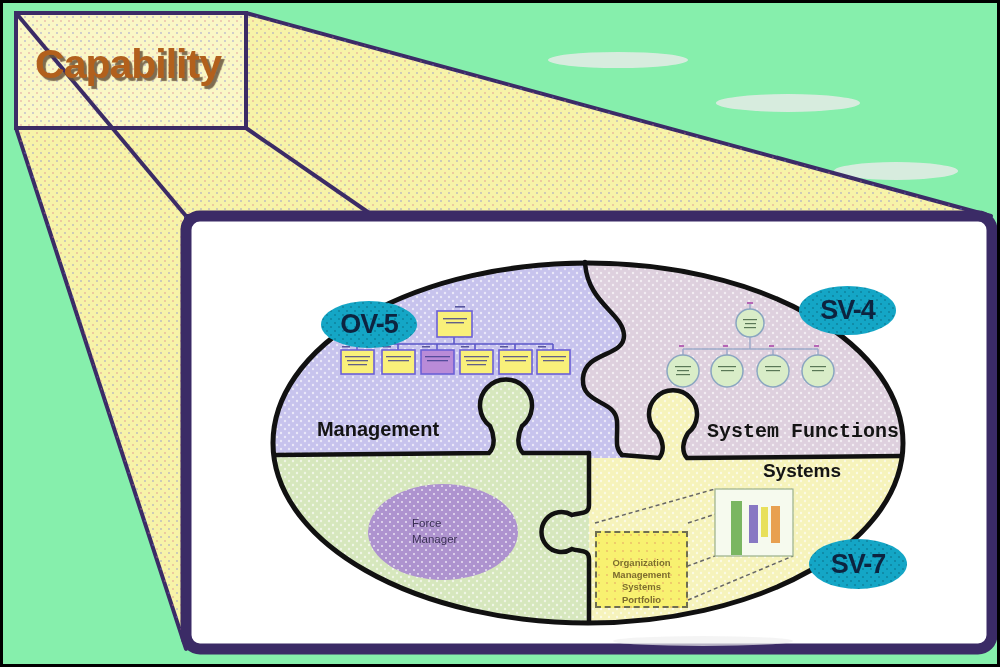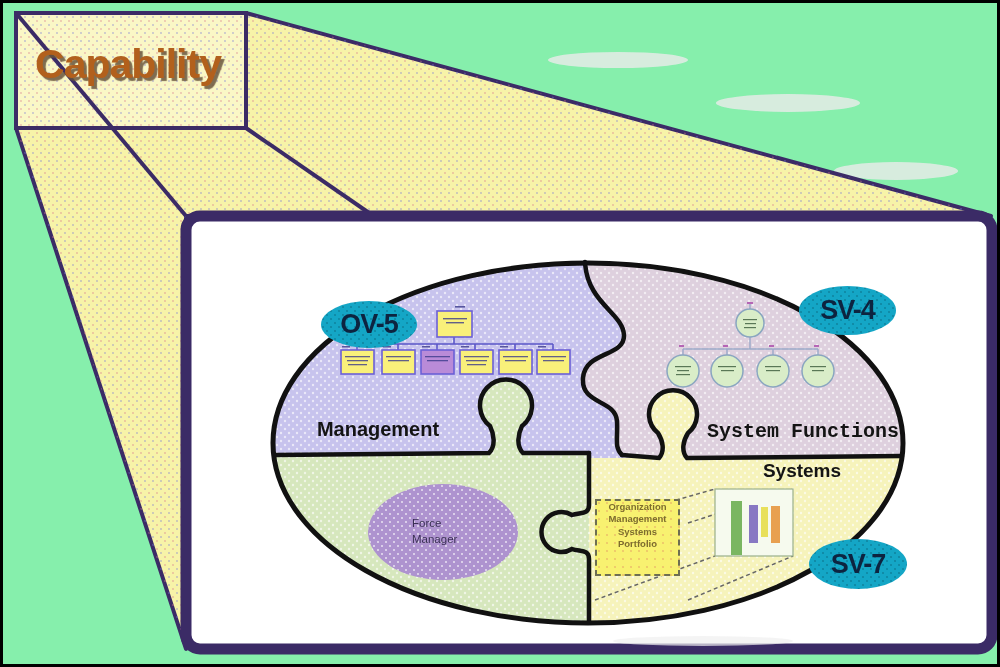--- a/index.html
+++ b/index.html
@@ -39,27 +39,27 @@
     background:
       radial-gradient(circle at 2px 2px, rgba(255,255,255,.55) 1.1px, transparent 1.3px),
       radial-gradient(circle at 6px 6px, rgba(255,255,255,.55) 1.1px, transparent 1.3px),
       #ae93cf;
     background-size:8px 8px,8px 8px,auto;
     display:flex;align-items:center;justify-content:center;
     font-size:11.5px;color:#3a2f55;
   }
   .force-ellipse span{display:block;width:62px;line-height:1.35;}
   .org-box{
-    left:592px;top:496px;width:85px;height:77px;box-sizing:border-box;
+    left:592px;top:528px;width:93px;height:77px;box-sizing:border-box;
     background:
       radial-gradient(circle at 2px 2px, rgba(210,90,90,.25) .9px, transparent 1.1px),
       #f8f170;
     background-size:8px 8px,auto;
     border:2px dashed #6e6e52;
-    display:flex;align-items:flex-start;justify-content:center;
+    display:flex;align-items:flex-end;justify-content:center;
     font-size:9.5px;line-height:1.3;color:#7d6d2e;font-weight:bold;
     text-align:center;white-space:pre-line;
   }
 </style>
 </head>
 <body>
 
 <div class="stage">
 
   <svg width="1000" height="667" viewBox="0 0 1000 667">

